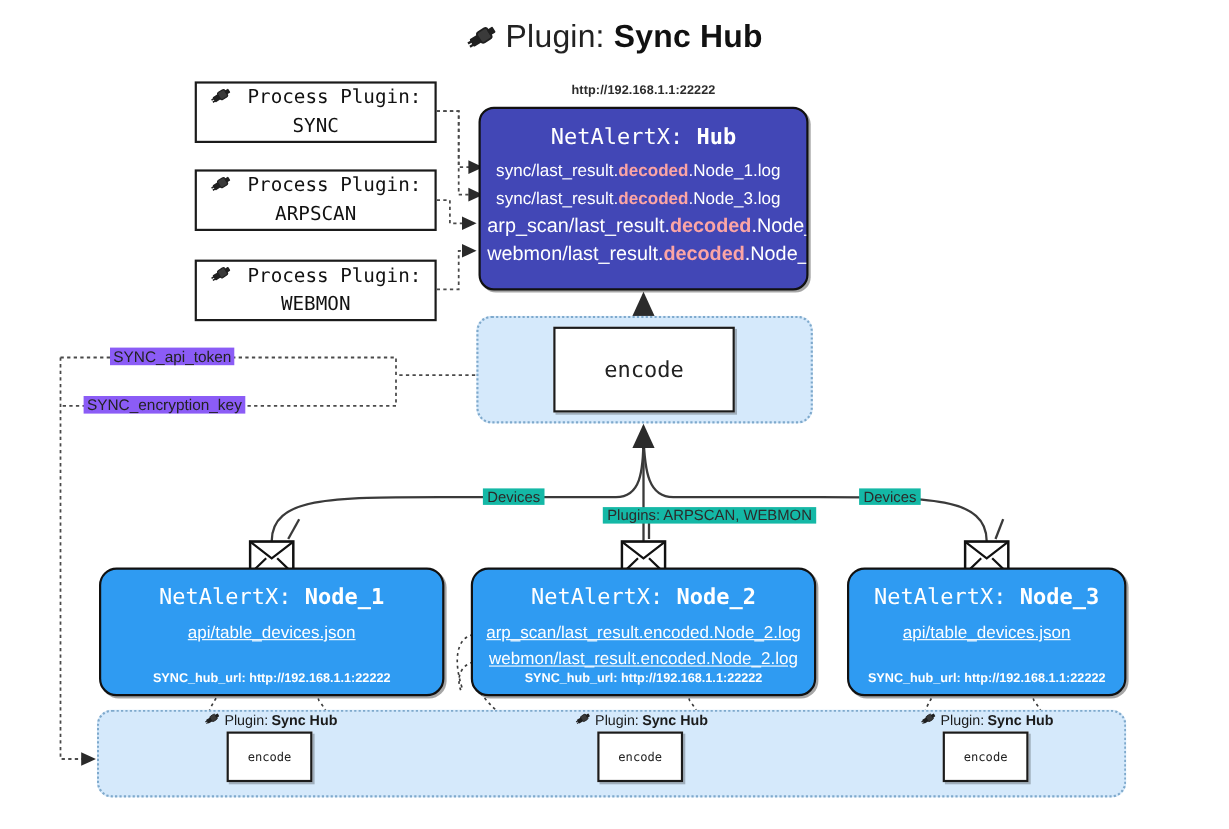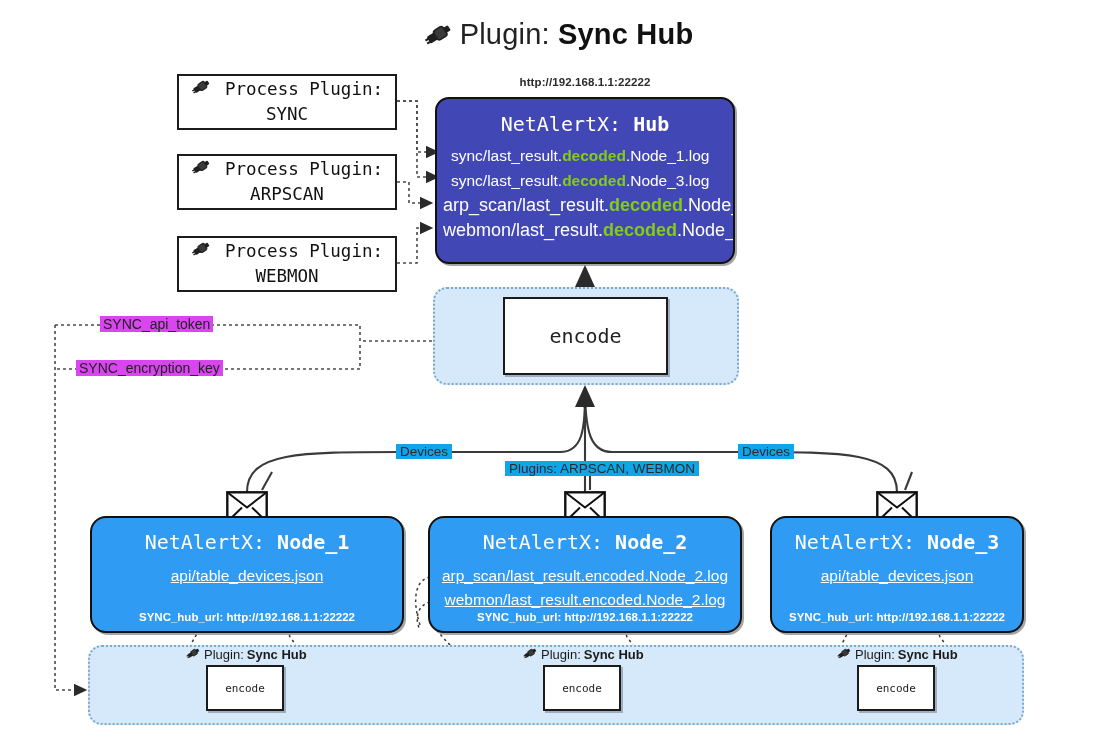--- a/index.html
+++ b/index.html
@@ -42,21 +42,21 @@
     font-family:"DejaVu Sans Mono","Liberation Mono",monospace;
     font-size:20px;text-align:center;margin-top:13px;white-space:nowrap;
   }
   #hub .hub-title b{font-weight:700;}
   #hub .hub-title .reg{font-weight:400;}
   #hub .loglist{margin-top:7px;}
   #hub .logline{
     font-size:15.5px;line-height:25px;color:#fff;white-space:nowrap;
     padding-left:14px;font-weight:400;
   }
-  #hub .logline b{font-weight:700;color:#84cc16;}
+  #hub .logline b{font-weight:700;color:#fca5a5;}
   #hub .logline.wide{padding-left:6px;font-size:18px;}
 
   #hub-url{
     position:absolute;text-align:center;font-size:11.5px;font-weight:700;
     color:#2b2b2b;white-space:nowrap;letter-spacing:.1px;
   }
 
   
   .band{
     background:#d5e9fb;border:2px dotted #7ea9cc;border-radius:14px;
@@ -94,26 +94,26 @@
   .band-plugin-label{
     position:absolute;font-size:13px;white-space:nowrap;color:#1b1b1b;
     display:flex;align-items:center;gap:3px;
   }
   .band-plugin-label .lbl-reg{font-weight:400;}
   .band-plugin-label .lbl-bold{font-weight:700;}
 
   
   .edge-label{
     position:absolute;font-size:13.5px;color:#2b2b2b;white-space:nowrap;
-    background:#0ea5e9;padding:0 4px;
+    background:#14b8a6;padding:0 4px;margin-left:43px;
   }
 
   .key-label{
     position:absolute;font-size:14px;color:#222;white-space:nowrap;
-    background:#d946ef;padding:0 3px;
+    background:#8b5cf6;padding:0 3px;
   }
 
   
   .envelope{position:absolute;}
 </style>
 </head>
 <body>
 
 <div id="canvas">
 

